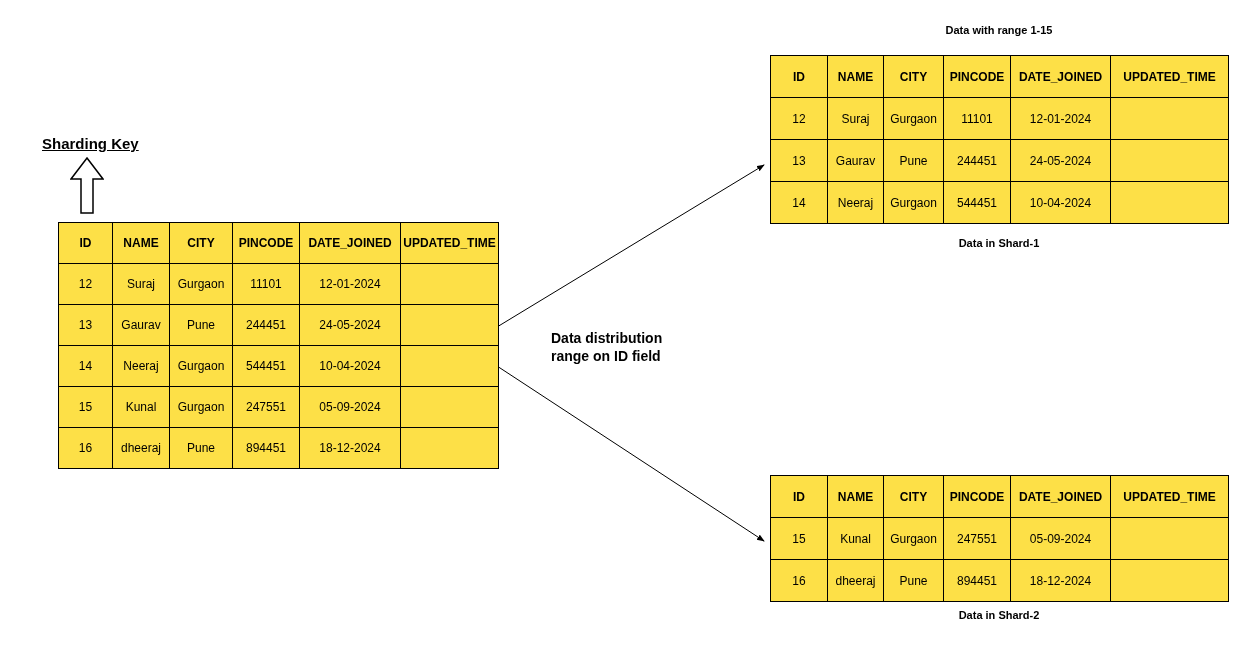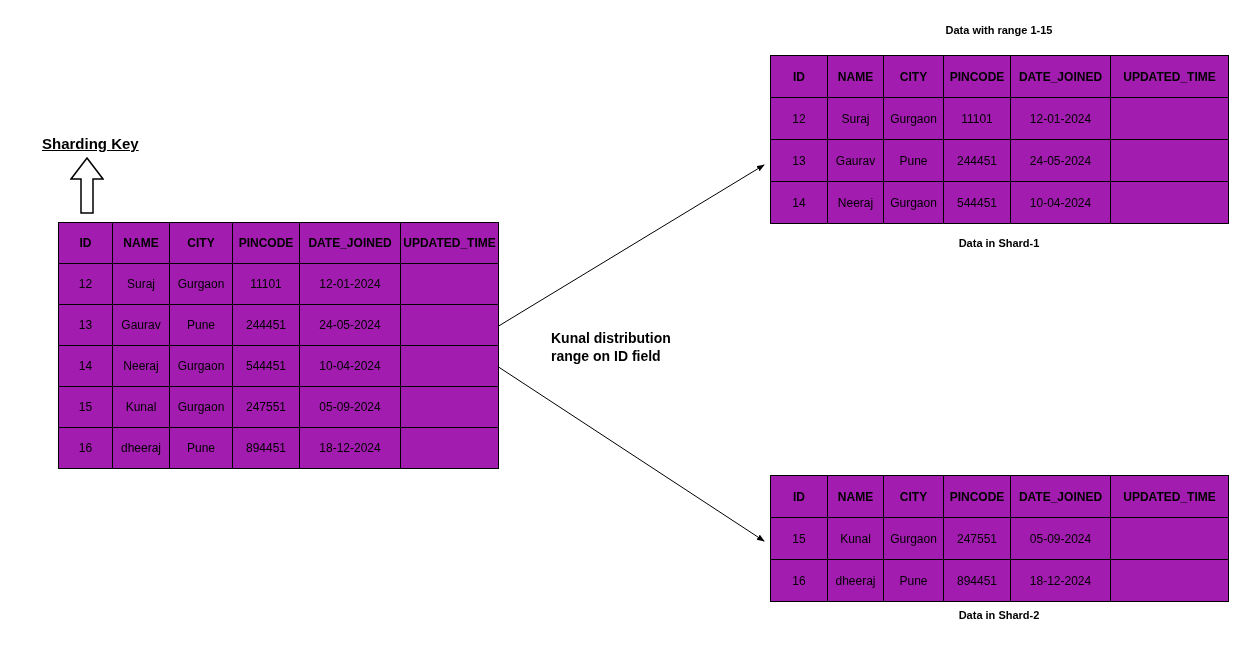--- a/index.html
+++ b/index.html
@@ -8,21 +8,21 @@
     width:1249px;height:665px;
     background:#ffffff;
     color:#000000;
     font-family:"Liberation Sans","DejaVu Sans",sans-serif;
     overflow:hidden;
   }
   .abs{position:absolute;}
   .title{font-weight:bold;font-size:11px;text-align:center;white-space:nowrap;}
   .label-bold{font-weight:bold;font-size:15px;white-space:nowrap;}
   .dist-label{font-weight:bold;font-size:14px;line-height:18px;white-space:nowrap;}
-  table.dt{border-collapse:collapse;table-layout:fixed;background:#a21caf;}
+  table.dt{border-collapse:collapse;table-layout:fixed;background:#fde047;}
   table.dt th,table.dt td{
     border:1px solid #000000;
     text-align:center;
     vertical-align:middle;
     font-size:12px;
     padding:0 2px;
     white-space:nowrap;
     overflow:hidden;
   }
   table.dt th{font-weight:bold;}
@@ -108,21 +108,21 @@
           <td>dheeraj</td>
           <td>Pune</td>
           <td>894451</td>
           <td>18-12-2024</td>
           <td></td>
         </tr>
       </tbody>
     </table>
 
   <div class="abs dist-label" style="left:551px;top:329px;">
-    <div>Kunal distribution</div>
+    <div>Data distribution</div>
     <div>range on ID field</div>
   </div>
 
   <div class="abs title" style="left:770px;top:24px;width:458px;">Data with range 1-15</div>
 
   <table class="dt rh42 abs" style="left:770px;top:55px;width:458px;">
     <colgroup>
       <col style="width:57px">
         <col style="width:56px">
         <col style="width:60px">

